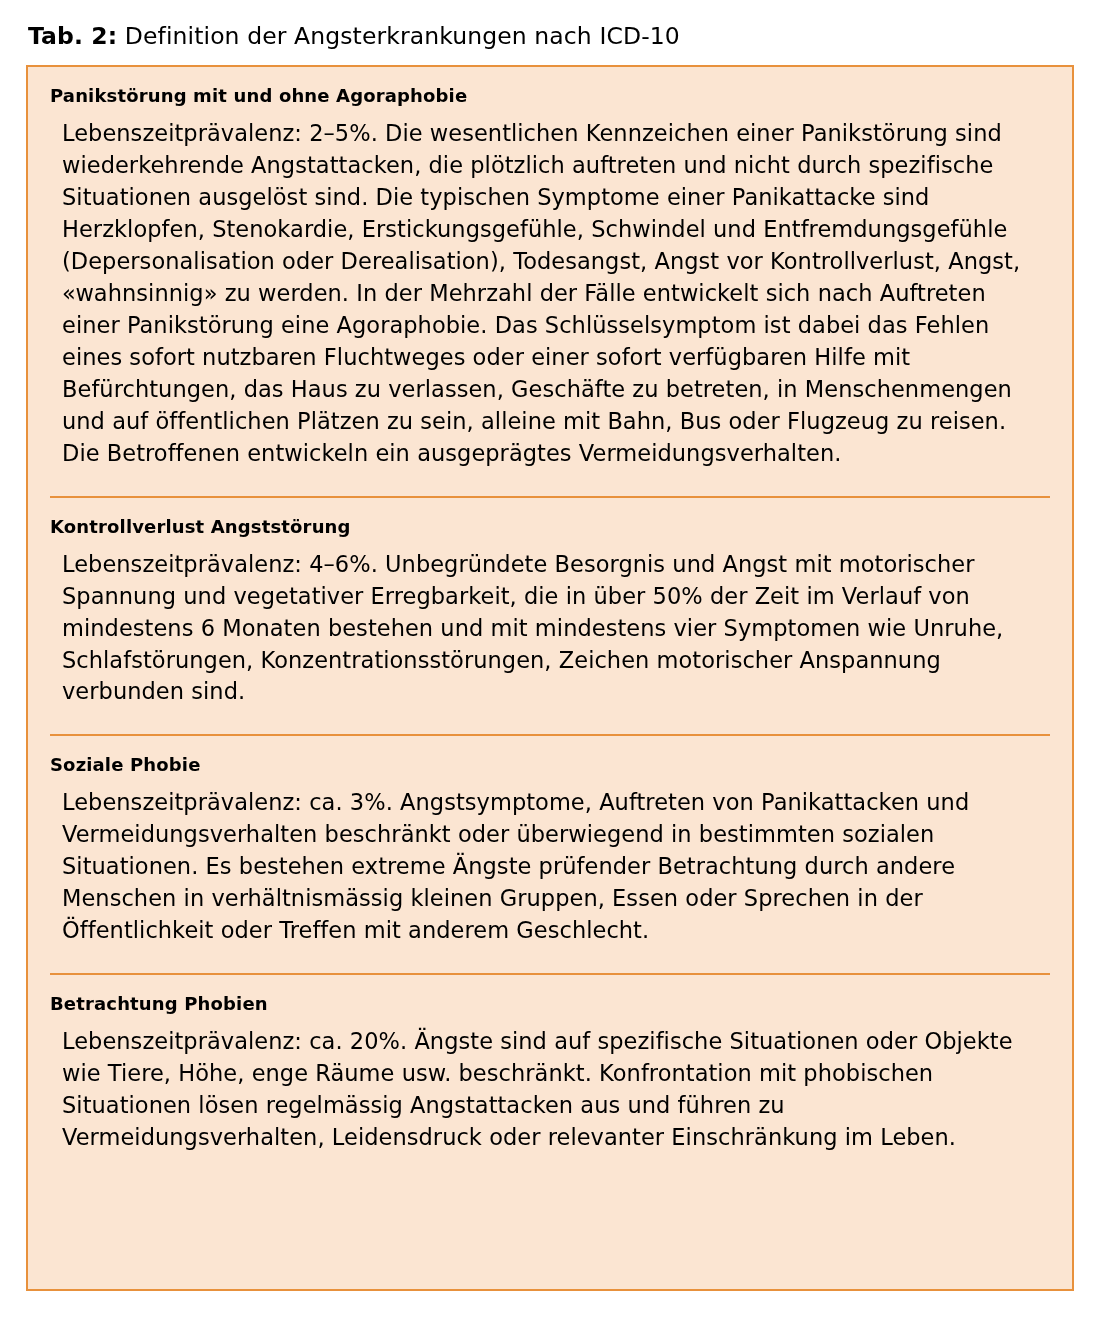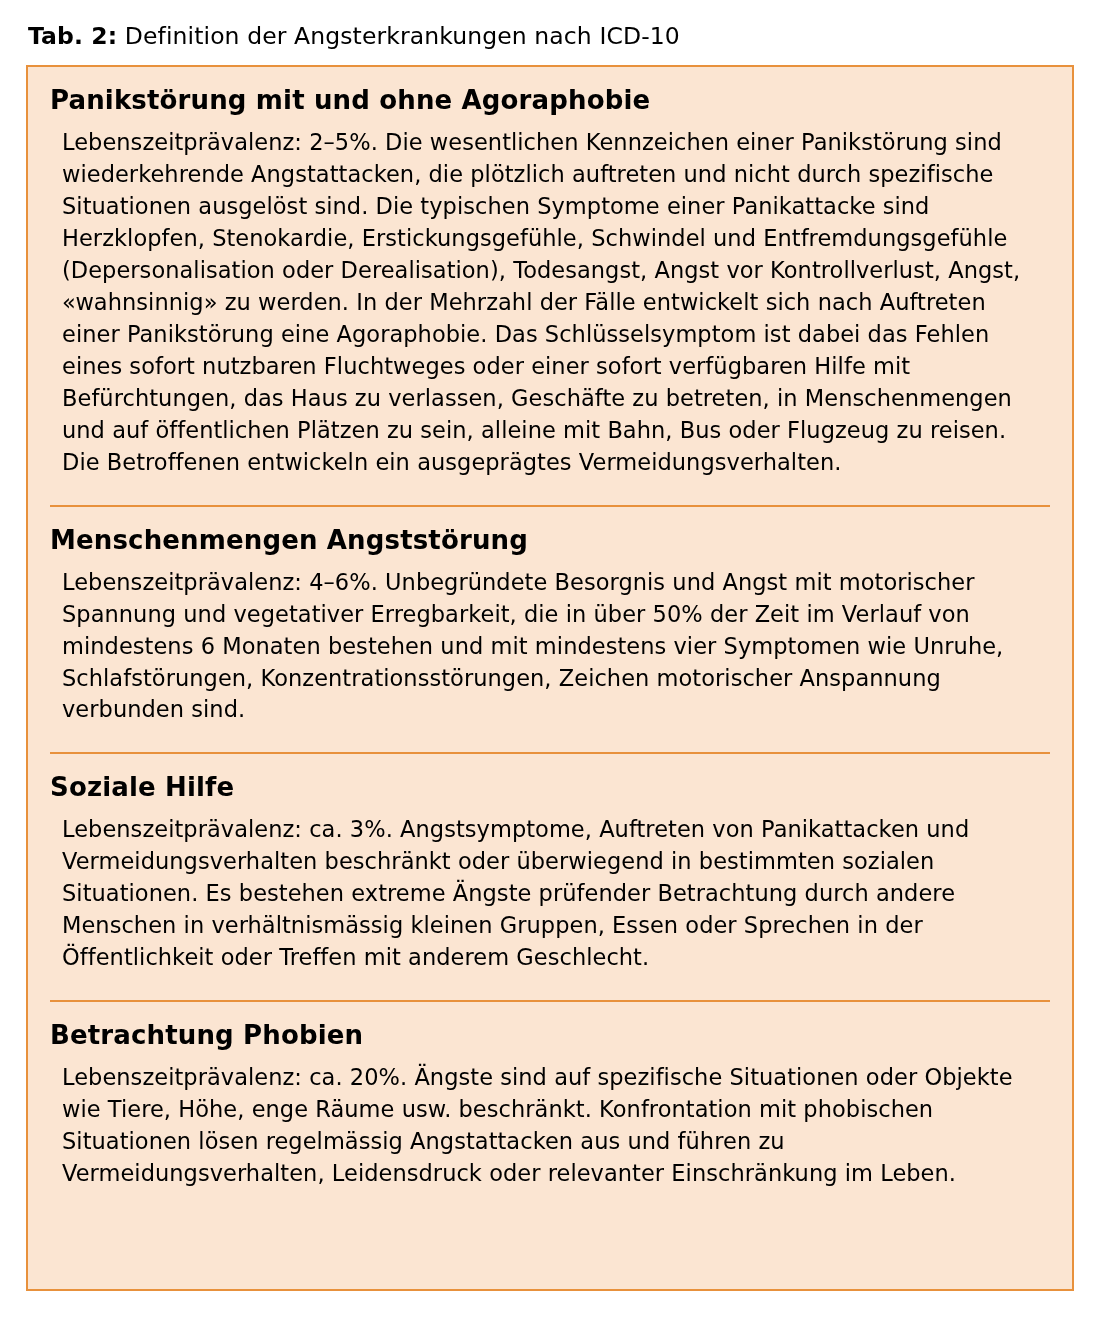--- a/index.html
+++ b/index.html
@@ -40,21 +40,21 @@
     padding: 0 22px;
     height: 1226px;
   }
   .section {
     padding: 16px 0 14px 0;
   }
   .section + .section {
     border-top: 2.5px solid #e8913c;
   }
   .section-title {
-    font-size: 26px;
+    font-size: 18px;
     font-weight: bold;
     margin: 2px 0 12px 0;
     letter-spacing: 0.15px;
   }
   .section-body {
     font-size: 22.5px;
     line-height: 1.42;
     text-align: left;
     letter-spacing: 0.05px;
     margin: 12px;
@@ -72,26 +72,26 @@
   </div>
 
   <div class="table-box">
 
     <div class="section sec-0">
       <div class="section-title">Panikstörung mit und ohne Agoraphobie</div>
       <p class="section-body">Lebenszeitprävalenz: 2–5%. Die wesentlichen Kennzeichen einer Panikstörung sind wiederkehrende Angstattacken, die plötzlich auftreten und nicht durch spezifische Situationen ausgelöst sind. Die typischen Symptome einer Panikattacke sind Herzklopfen, Stenokardie, Erstickungsgefühle, Schwindel und Entfremdungsgefühle (Depersonalisation oder Derealisation), Todesangst, Angst vor Kontrollverlust, Angst, «wahnsinnig» zu werden. In der Mehrzahl der Fälle entwickelt sich nach Auftreten einer Panikstörung eine Agoraphobie. Das Schlüsselsymptom ist dabei das Fehlen eines sofort nutzbaren Fluchtweges oder einer sofort verfügbaren Hilfe mit Befürchtungen, das Haus zu verlassen, Geschäfte zu betreten, in Menschenmengen und auf öffentlichen Plätzen zu sein, alleine mit Bahn, Bus oder Flugzeug zu reisen. Die Betroffenen entwickeln ein ausgeprägtes Vermeidungsverhalten.</p>
     </div>
 
     <div class="section sec-1">
-      <div class="section-title">Menschenmengen Angststörung</div>
+      <div class="section-title">Kontrollverlust Angststörung</div>
       <p class="section-body">Lebenszeitprävalenz: 4–6%. Unbegründete Besorgnis und Angst mit motorischer Spannung und vegetativer Erregbarkeit, die in über 50% der Zeit im Verlauf von mindestens 6 Monaten bestehen und mit mindestens vier Symptomen wie Unruhe, Schlafstörungen, Konzentrationsstörungen, Zeichen motorischer Anspannung verbunden sind.</p>
     </div>
 
     <div class="section sec-2">
-      <div class="section-title">Soziale Hilfe</div>
+      <div class="section-title">Soziale Phobie</div>
       <p class="section-body">Lebenszeitprävalenz: ca. 3%. Angstsymptome, Auftreten von Panikattacken und Vermeidungsverhalten beschränkt oder überwiegend in bestimmten sozialen Situationen. Es bestehen extreme Ängste prüfender Betrachtung durch andere Menschen in verhältnismässig kleinen Gruppen, Essen oder Sprechen in der Öffentlichkeit oder Treffen mit anderem Geschlecht.</p>
     </div>
 
     <div class="section sec-3">
       <div class="section-title">Betrachtung Phobien</div>
       <p class="section-body">Lebenszeitprävalenz: ca. 20%. Ängste sind auf spezifische Situationen oder Objekte wie Tiere, Höhe, enge Räume usw. beschränkt. Konfrontation mit phobischen Situationen lösen regelmässig Angstattacken aus und führen zu Vermeidungsverhalten, Leidensdruck oder relevanter Einschränkung im Leben.</p>
     </div>
 
   </div>
 </div>

